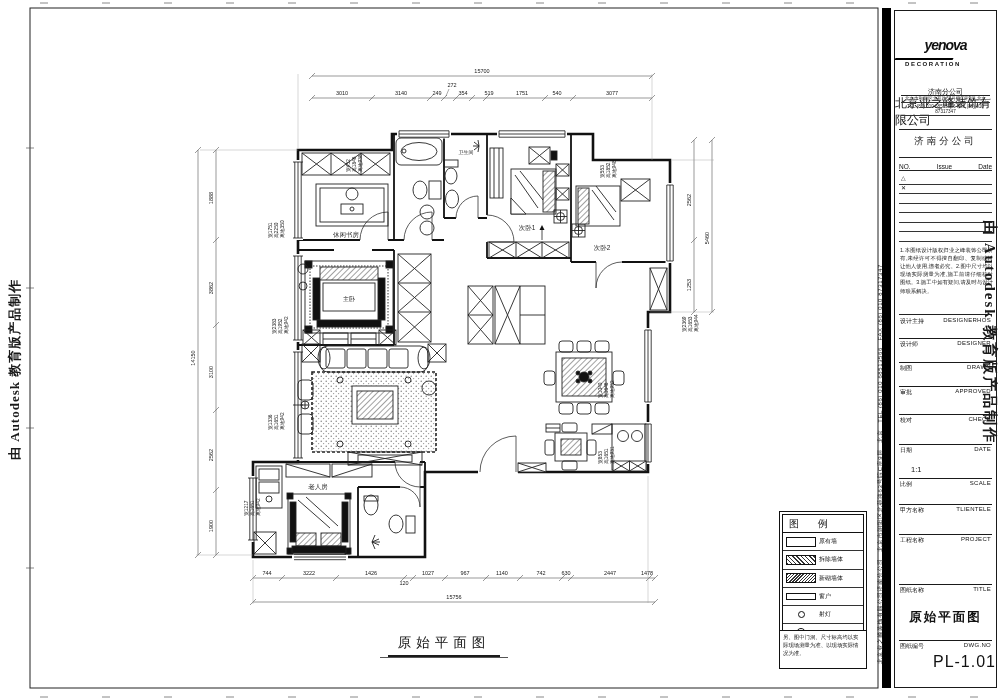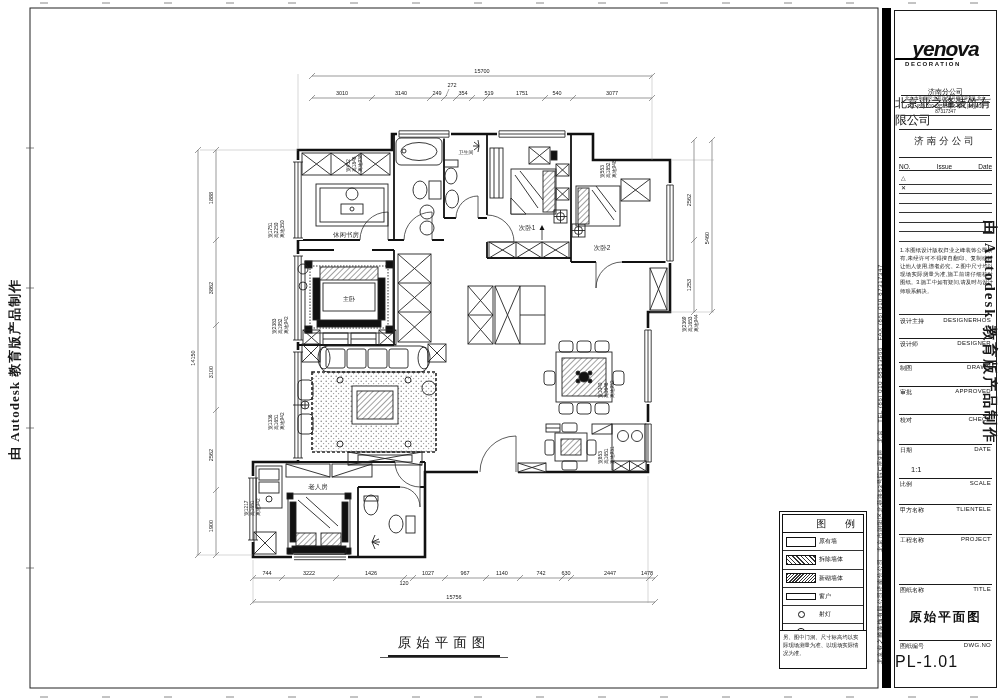--- a/index.html
+++ b/index.html
@@ -8,42 +8,42 @@
   .abs{position:absolute;}
   
   .vtext{position:absolute;white-space:nowrap;transform-origin:left top;}
   .wm{font-family:"Liberation Serif",serif;font-weight:bold;color:#1a1a1a;}
   .wm-left{left:6px;top:460px;transform:rotate(-90deg);font-size:13px;letter-spacing:1px;}
   .wm-right{left:999px;top:220px;transform:rotate(90deg);font-size:15px;letter-spacing:2px;}
   .contact-strip{left:876px;top:664px;transform:rotate(-90deg);font-size:6px;letter-spacing:.6px;color:#222;}
   
   #tb{left:894px;top:10px;width:103px;height:678px;border:1px solid #1a1a1a;box-sizing:border-box;background:#fff;}
   #tb .abs{left:0;right:0;}
-  .tb-logo{top:26px;text-align:center;font-size:21px;font-weight:bold;font-style:italic;letter-spacing:-1px;}
+  .tb-logo{top:26px;text-align:center;font-size:14px;font-weight:bold;font-style:italic;letter-spacing:-1px;}
   .tb-swoosh{left:22px;right:auto;top:47px;width:58px;height:2.2px;background:#000;transform:skewX(-25deg);}
   .tb-logosub{top:50px;left:20px;right:auto;width:66px;text-align:right;font-size:6px;font-weight:bold;letter-spacing:1.6px;}
   .tb-co{top:84px;text-align:left;font-size:12px;}
   .tb-co2{top:76px;text-align:center;font-size:7px;}
   .tb-hr{height:0;border-top:.8px solid #222;}
   .tb-contact{text-align:center;font-size:4.6px;color:#222;border-bottom:.6px solid #333;padding-bottom:1px;}
   .tb-branch{top:124px;text-align:center;font-size:9.5px;letter-spacing:3px;}
   .tb-revhead{top:152px;left:4px!important;right:4px!important;display:flex;justify-content:space-between;
     font-size:6.5px;border-bottom:.8px solid #222;}
   .tb-revrow{left:4px!important;right:4px!important;height:9.5px;border-bottom:.6px solid #333;font-size:6px;line-height:9px;padding-left:2px;}
   .tb-note{top:235px;left:5px!important;right:3px!important;font-size:5.4px;line-height:1.5;text-align:justify;color:#222;}
   .tb-field{left:4px!important;right:4px!important;border-bottom:.8px solid #1a1a1a;}
   .tb-field .cn{position:absolute;left:1px;top:1px;font-size:6px;}
   .tb-field .en{position:absolute;right:1px;top:1px;font-size:6px;letter-spacing:.3px;}
   .tb-scaleval{top:454px;left:16px!important;right:auto;font-size:7.5px;}
   .tb-title{top:598px;text-align:center;font-size:12.5px;letter-spacing:2px;font-weight:bold;}
-  .tb-dwg{top:642px;text-align:left;font-size:16px;letter-spacing:1px;}
+  .tb-dwg{top:642px;text-align:right;font-size:16px;letter-spacing:1px;}
   
   #legend{left:779px;top:511px;width:88px;height:153px;border:1.2px solid #111;box-sizing:border-box;background:#fff;padding:2px;}
   #legend .in{border:.8px solid #111;height:100%;box-sizing:border-box;display:flex;flex-direction:column;}
-  .lg-title{text-align:right;font-size:10px;letter-spacing:8px;padding:2px 0 1px 6px;border-bottom:.7px solid #111;}
+  .lg-title{text-align:left;font-size:10px;letter-spacing:8px;padding:2px 0 1px 6px;border-bottom:.7px solid #111;}
   .lg-row{flex:1;display:flex;align-items:center;border-bottom:.5px solid #333;}
   .lg-row:last-child{border-bottom:none;}
   .lg-sw{width:36px;display:flex;justify-content:center;}
   .lg-lb{font-size:6px;}
   .sw-rect{width:28px;height:8px;border:1px solid #111;background:#fff;}
   .sw-hatch{width:28px;height:8px;border:1px solid #111;
     background:repeating-linear-gradient(45deg,#333 0 1px,transparent 1px 3px);}
   .sw-hatch2{width:28px;height:8px;border:1px solid #111;
     background:repeating-linear-gradient(-45deg,#333 0 1px,transparent 1px 2.2px);}
   .sw-win{width:28px;height:5px;border:1px solid #111;background:#fff;}

